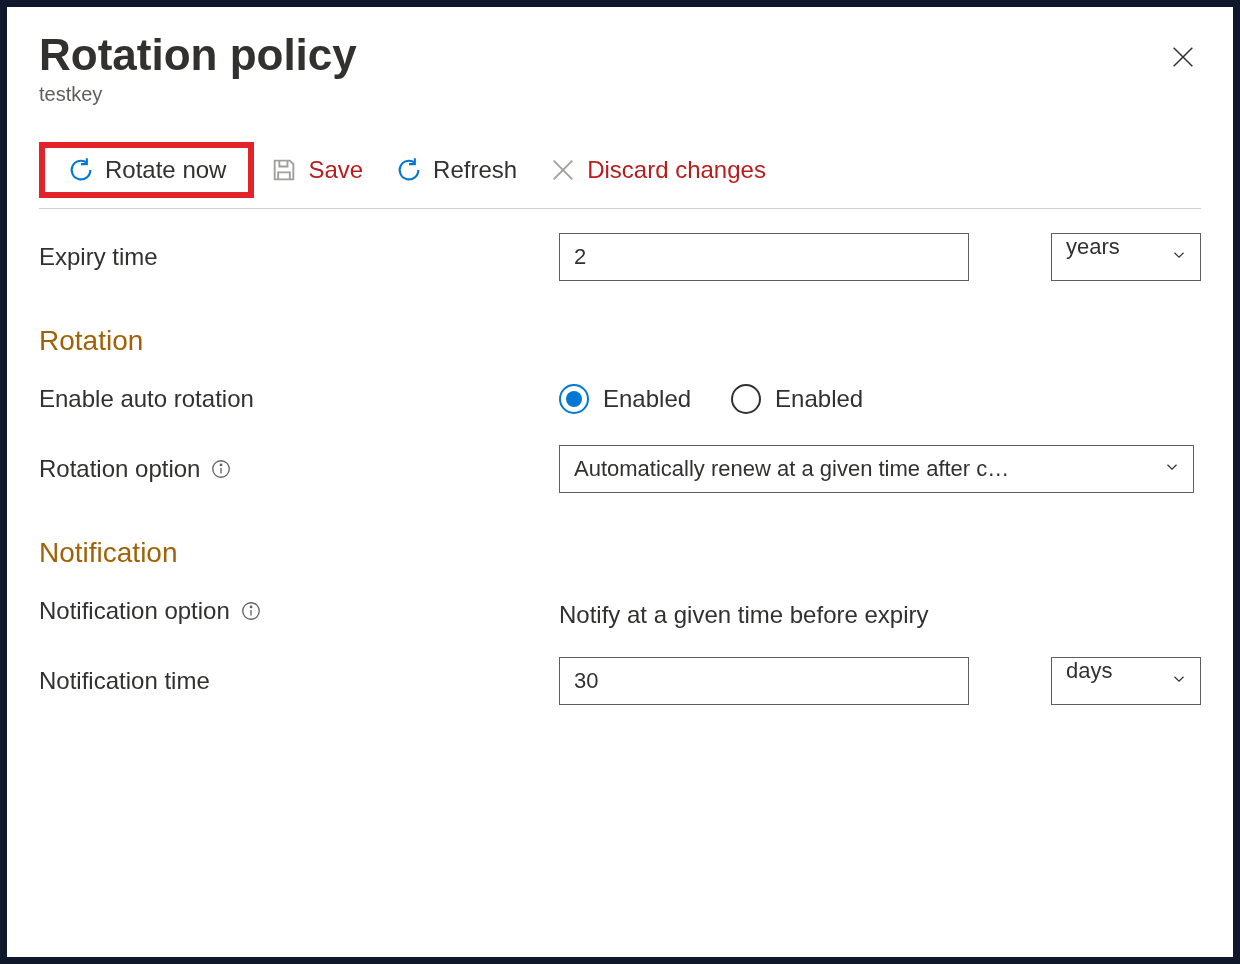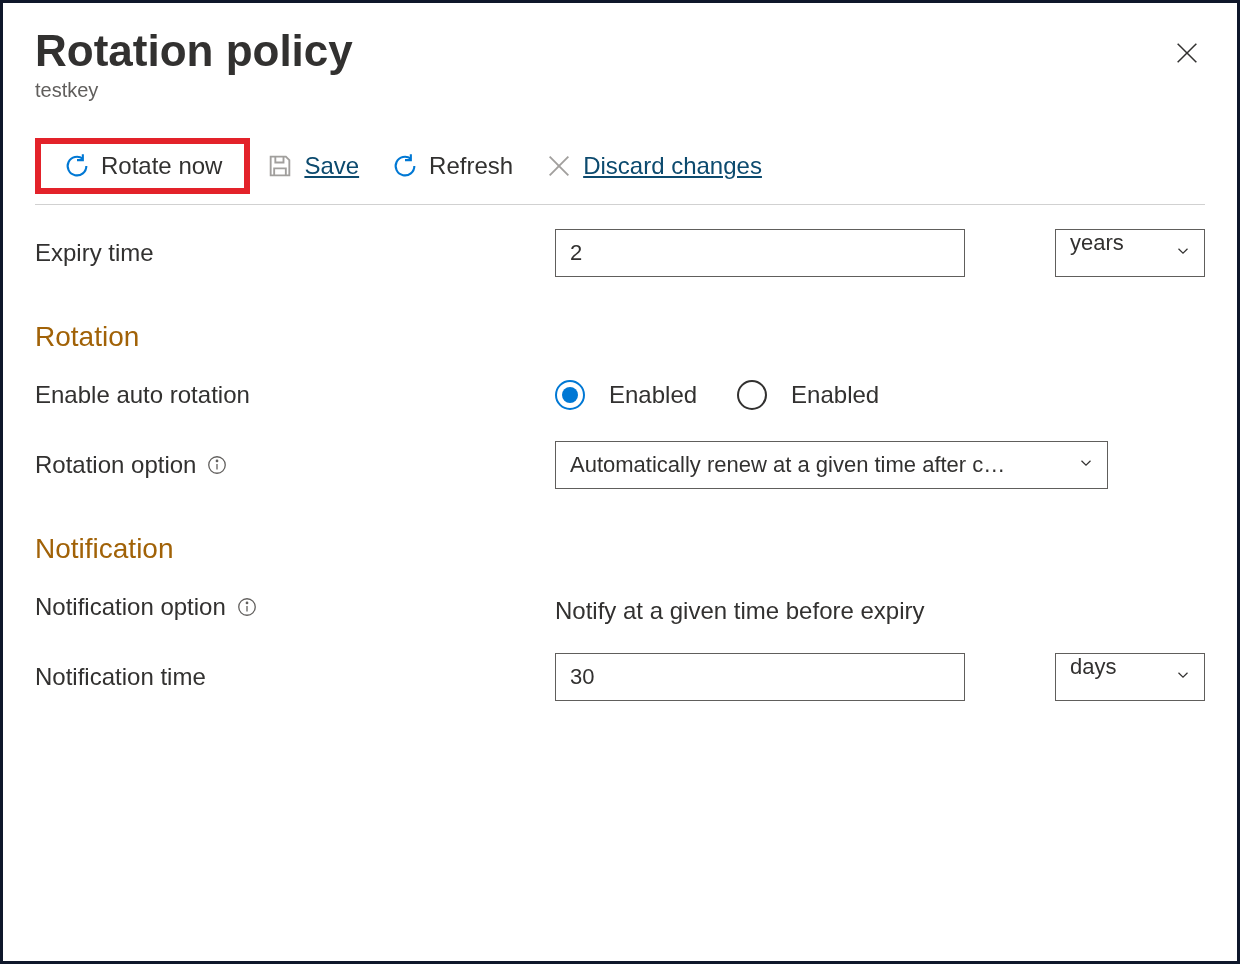--- a/index.html
+++ b/index.html
@@ -3,21 +3,21 @@
 <meta charset="utf-8">
 <style>
   * { box-sizing: border-box; }
   body {
     margin: 0;
     font-family: "Segoe UI", sans-serif;
     color: #323130;
     background: #fff;
   }
   .panel {
-    border: 3px solid #0f172a;
+    border: 7px solid #0f172a;
     width: 1240px;
     height: 964px;
     padding: 24px 32px;
     position: relative;
   }
   .header {
     display: flex;
     justify-content: space-between;
     align-items: flex-start;
   }
@@ -55,23 +55,22 @@
     gap: 10px;
     background: none;
     border: none;
     padding: 8px 16px;
     font-size: 24px;
     cursor: pointer;
     color: #323130;
     font-family: inherit;
   }
   .toolbar-btn.disabled {
-    color: #0c4a6e;
+    color: #b91c1c;
     cursor: default;
-    text-decoration: underline;
   }
   .toolbar-btn .tb-icon { display: inline-flex; }
   .highlight-box {
     border: 6px solid #e3222a;
     padding: 0;
   }
   .highlight-box .toolbar-btn { padding: 8px 22px; }
   .form { margin-top: 24px; }
   .section-heading {
     font-size: 28px;
@@ -121,21 +120,21 @@
     background: #fff;
     cursor: pointer;
     position: relative;
     display: flex;
     align-items: flex-start;
     font-family: inherit;
     color: #323130;
     margin-left: auto;
   }
   .dropdown-wide {
-    width: 553px;
+    width: 635px;
     height: 48px;
     border: 1px solid #605e5c;
     font-size: 22px;
     padding: 0 44px 0 14px;
     background: #fff;
     cursor: pointer;
     display: flex;
     align-items: center;
     font-family: inherit;
     color: #323130;
@@ -151,21 +150,21 @@
     pointer-events: none;
   }
   .radio-group {
     display: flex;
     gap: 40px;
     align-items: center;
   }
   .radio-opt {
     display: flex;
     align-items: center;
-    gap: 24px;
+    gap: 14px;
     font-size: 24px;
     cursor: pointer;
   }
   .radio-circle {
     width: 30px;
     height: 30px;
     border: 2px solid #323130;
     border-radius: 50%;
     display: flex;
     align-items: center;

